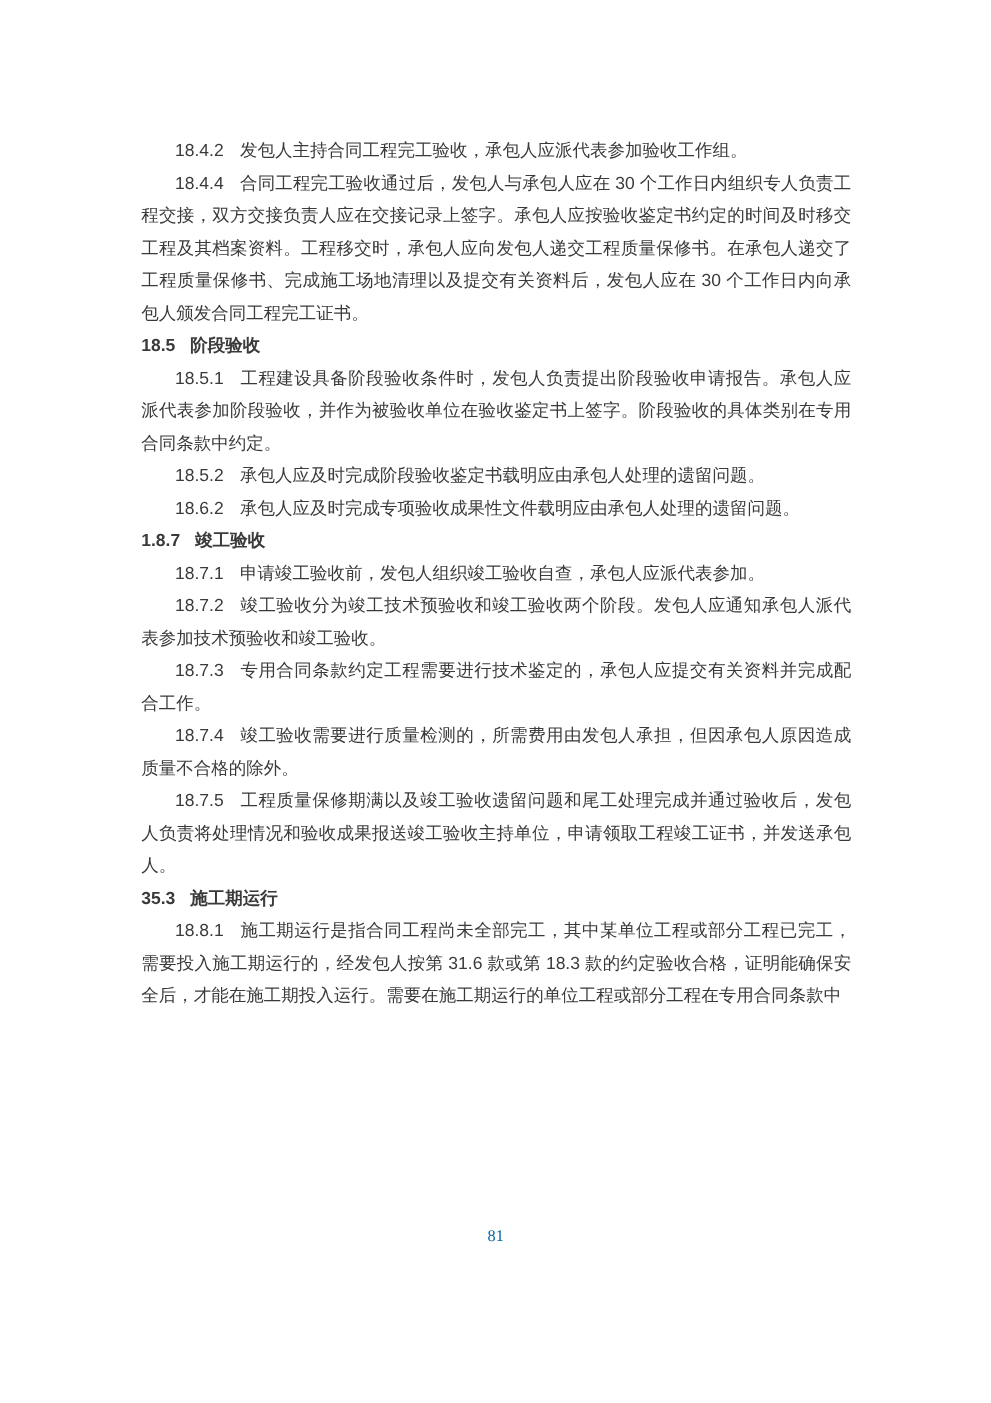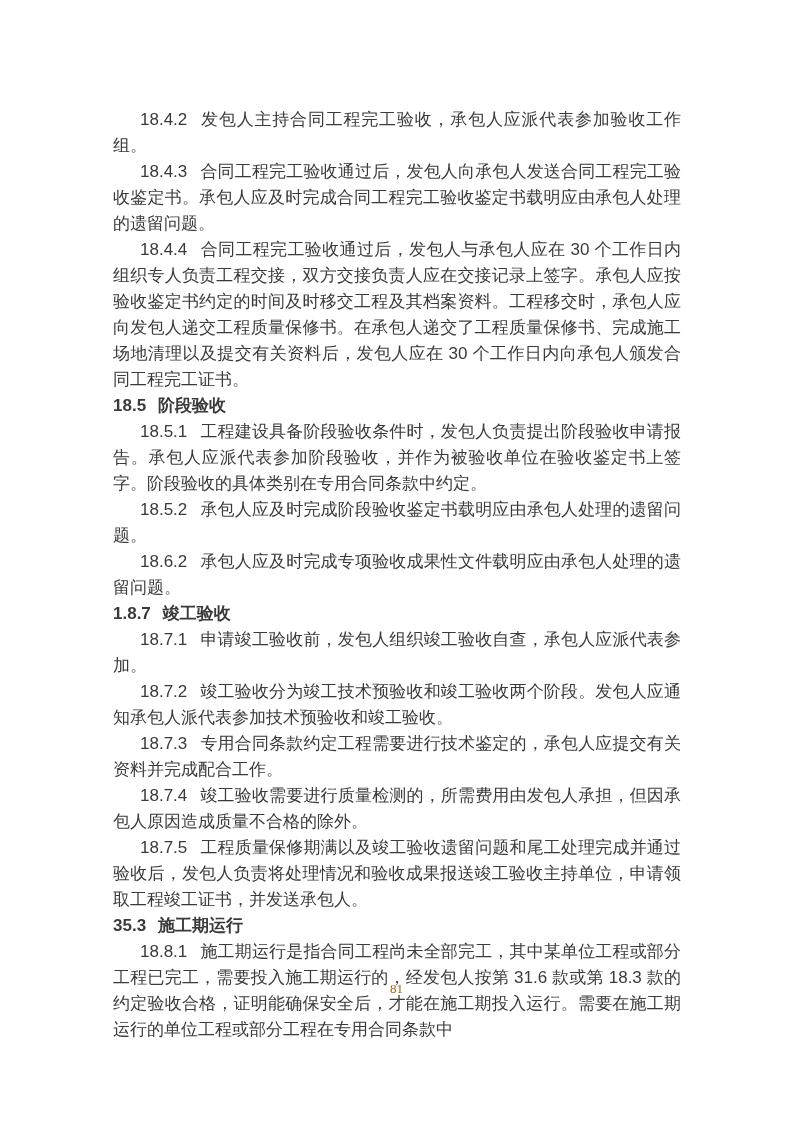--- a/index.html
+++ b/index.html
@@ -19,49 +19,48 @@
     color: #3a3a3a;
   }
   .content {
     position: absolute;
     left: 113px;
     top: 107px;
     width: 568px;
   }
   .para {
     margin: 0;
-    font-size: 17px;
+    font-size: 14px;
     line-height: 26px;
     text-align: justify;
     word-break: break-all;
   }
   .clause { text-indent: 27px; }
   .heading { text-indent: 0; font-weight: bold; }
   .num { padding-right: 13px; white-space: nowrap; }
   .heading .num { padding-right: 12px; }
   .footer {
     position: absolute;
     left: 0;
     right: 0;
     top: 981px;
     text-align: center;
     font-family: "Liberation Serif", "DejaVu Serif", serif;
     font-size: 13px;
-    color: #a16207;
+    color: #0369a1;
   }
 </style>
 </head>
 <body>
 
 <div class="page">
   <div class="content">
 
     <p class="para clause"><span class="num">18.4.2</span><span>发包人主持合同工程完工验收，承包人应派代表参加验收工作组。</span></p>
 
-    <p class="para clause"><span class="num">18.4.3</span><span>合同工程完工验收通过后，发包人向承包人发送合同工程完工验收鉴定书。承包人应及时完成合同工程完工验收鉴定书载明应由承包人处理的遗留问题。</span></p>
 
     <p class="para clause"><span class="num">18.4.4</span><span>合同工程完工验收通过后，发包人与承包人应在 30 个工作日内组织专人负责工程交接，双方交接负责人应在交接记录上签字。承包人应按验收鉴定书约定的时间及时移交工程及其档案资料。工程移交时，承包人应向发包人递交工程质量保修书。在承包人递交了工程质量保修书、完成施工场地清理以及提交有关资料后，发包人应在 30 个工作日内向承包人颁发合同工程完工证书。</span></p>
 
     <p class="para heading"><span class="num">18.5</span><span>阶段验收</span></p>
 
     <p class="para clause"><span class="num">18.5.1</span><span>工程建设具备阶段验收条件时，发包人负责提出阶段验收申请报告。承包人应派代表参加阶段验收，并作为被验收单位在验收鉴定书上签字。阶段验收的具体类别在专用合同条款中约定。</span></p>
 
     <p class="para clause"><span class="num">18.5.2</span><span>承包人应及时完成阶段验收鉴定书载明应由承包人处理的遗留问题。</span></p>
 
 

